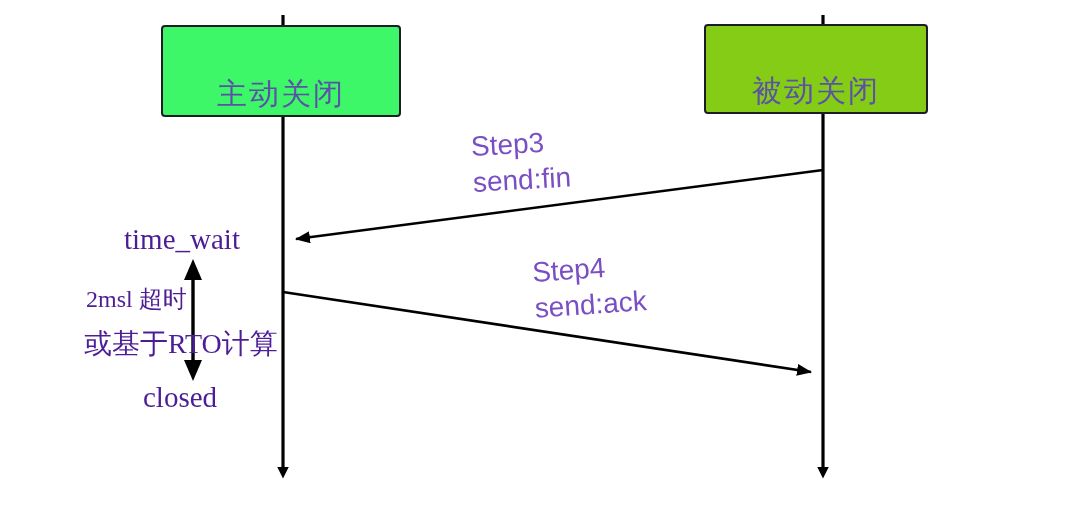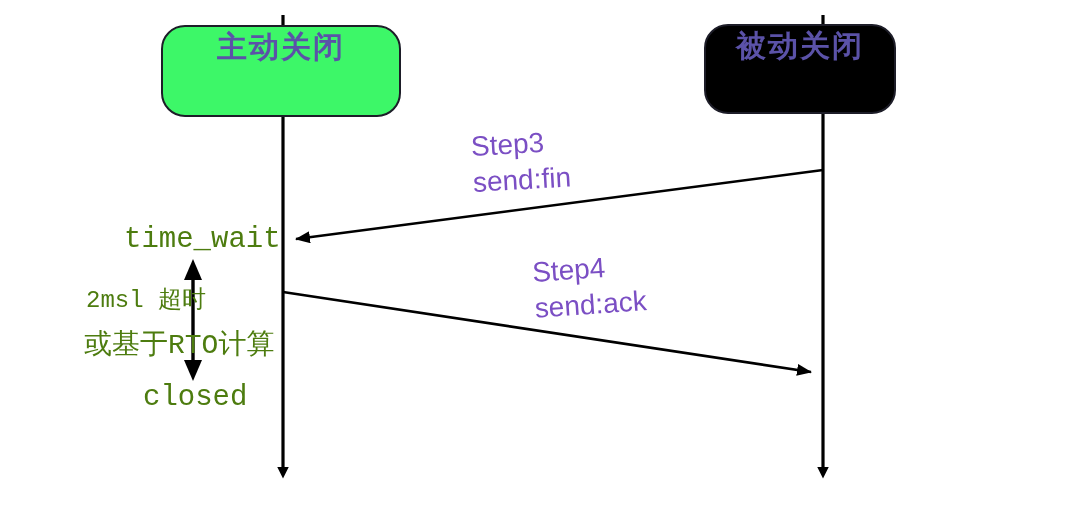--- a/index.html
+++ b/index.html
@@ -19,52 +19,51 @@
     position: absolute;
     left: 0;
     top: 0;
     width: 1080px;
     height: 528px;
   }
   .node-box {
     position: absolute;
     box-sizing: border-box;
     border: 2px solid #1d1d28;
-    border-radius: 24px;
+    border-radius: 4px;
     display: flex;
-    align-items: flex-start;
+    align-items: flex-end;
     justify-content: center;
-    font-weight: bold;
   }
   .node-label {
     font-size: 30px;
     letter-spacing: 2px;
     color: #5b52a8;
     font-family: "DejaVu Sans", "Liberation Sans", sans-serif;
     white-space: nowrap;
   }
   #actor-active-box {
     left: 161px;
     top: 25px;
     width: 240px;
     height: 92px;
     background: #3df768;
   }
   #actor-passive-box {
     left: 704px;
     top: 24px;
-    width: 192px;
+    width: 224px;
     height: 90px;
-    background: #000000;
+    background: #84cc16;
   }
   .annot {
     position: absolute;
-    color: #4d7c0f;
+    color: #4c1d95;
     white-space: nowrap;
-    font-family: Liberation Mono, monospace;
+    font-family: Liberation Serif, serif;
   }
   .msg-label {
     position: absolute;
     color: #7b4fc4;
     white-space: nowrap;
     font-size: 28px;
     line-height: 36px;
     font-family: "Liberation Sans", "DejaVu Sans", sans-serif;
   }
   #label-time-wait {

